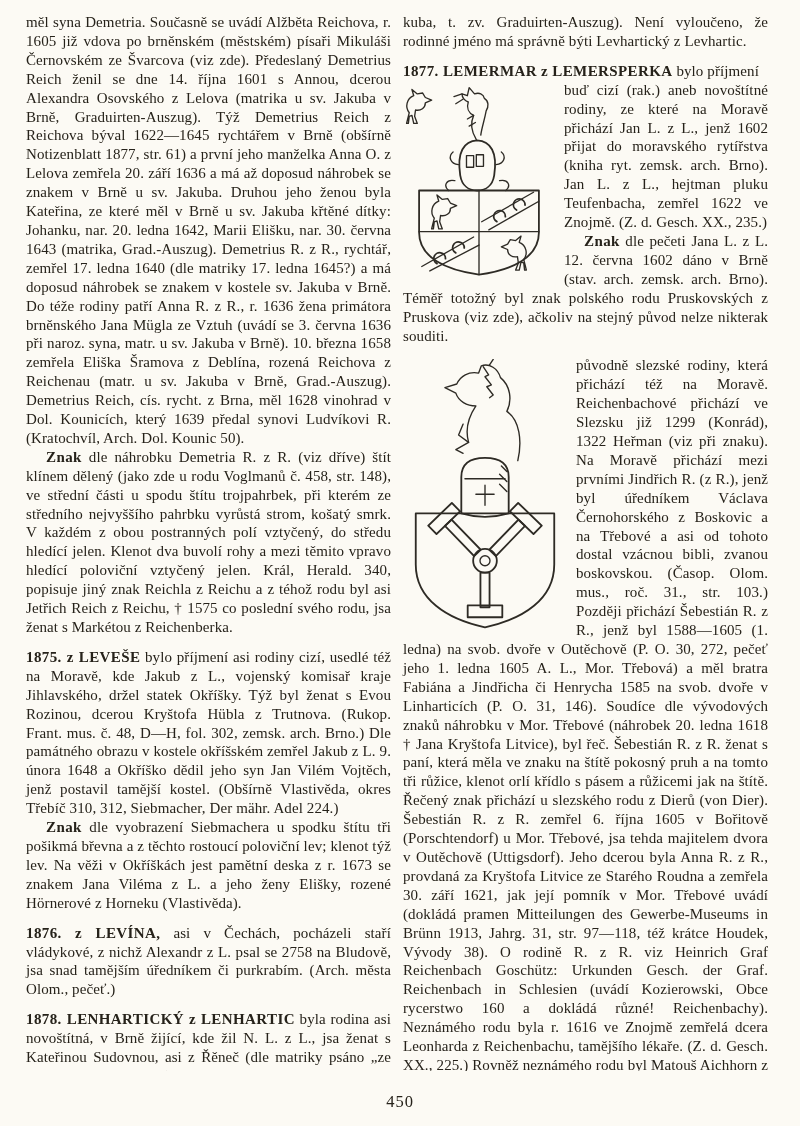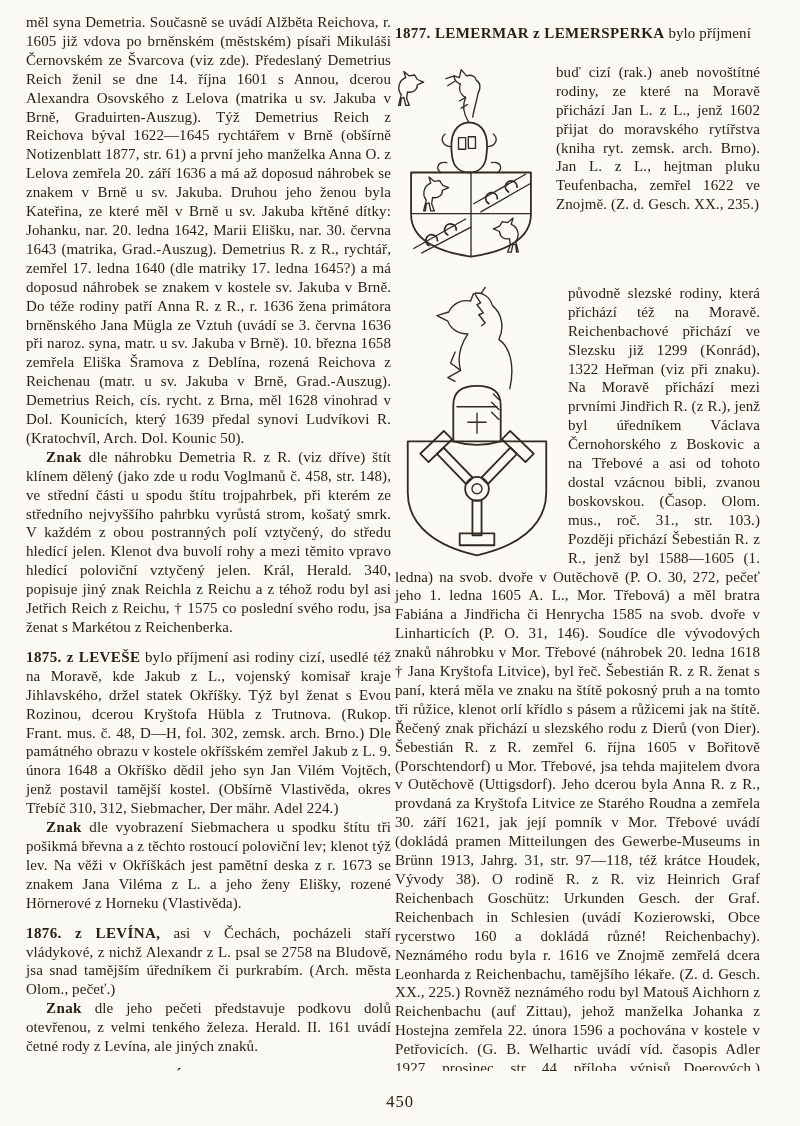--- a/index.html
+++ b/index.html
@@ -8,38 +8,38 @@
     width:800px;height:1126px;
     margin:0 auto;
     background:#fcfaf4;
     color:#26221a;
     font-family:"Liberation Serif","DejaVu Serif",serif;
     overflow:hidden;
     box-shadow:0 0 6px rgba(0,0,0,.25);
   }
   .columns{
     display:flex;
-    gap:4px;
+    gap:12px;
     padding:13px 24px 0 26px;
     height:1058px;
     overflow:hidden;
   }
   .col{width:365px;}
   p{
     margin:0;
     font-size:15px;
     line-height:18.9px;
     text-align:justify;
     letter-spacing:.1px;
   }
   p.indent{text-indent:20px;}
   .entry{margin-top:11px;}
   .entry-head{text-align:left;}
   b.lead{font-weight:bold;letter-spacing:.4px;text-align:right;}
-  .entry-body{display:flow-root;margin-top:20px;}
+  .entry-body{display:flow-root;}
   .arms{float:left;margin:3px 9px 2px 0;}
   .arms-a{width:152px;height:196px;}
   .arms-b{width:164px;height:276px;}
   .arms path,.arms rect,.arms circle,.arms use{
     fill:none;stroke:#2e2b25;stroke-width:2;
     stroke-linecap:round;stroke-linejoin:round;
   }
   .arms .thin{stroke-width:1.5;}
   .page-number{
     position:absolute;
@@ -57,28 +57,28 @@
 
     <div class="col">
       <p><span>měl syna Demetria. Současně se uvádí Alžběta Reichova, r. 1605 již vdova po brněnském (městském) písaři Mikuláši Černovském ze Švarcova (viz zde). Předeslaný Demetrius Reich ženil se dne 14. října 1601 s Annou, dcerou Alexandra Osovského z Lelova (matrika u sv. Jakuba v Brně, Graduirten-Auszug). Týž Demetrius Reich z Reichova býval 1622—1645 rychtářem v Brně (obšírně Notizenblatt 1877, str. 61) a první jeho manželka Anna O. z Lelova zemřela 20. září 1636 a má až doposud náhrobek se znakem v Brně u sv. Jakuba. Druhou jeho ženou byla Kateřina, ze které měl v Brně u sv. Jakuba křtěné dítky: Johanku, nar. 20. ledna 1642, Marii Elišku, nar. 30. června 1643 (matrika, Grad.-Auszug). Demetrius R. z R., rychtář, zemřel 17. ledna 1640 (dle matriky 17. ledna 1645?) a má doposud náhrobek se znakem v kostele sv. Jakuba v Brně. Do téže rodiny patří Anna R. z R., r. 1636 žena primátora brněnského Jana Mügla ze Vztuh (uvádí se 3. června 1636 při naroz. syna, matr. u sv. Jakuba v Brně). 10. března 1658 zemřela Eliška Šramova z Deblína, rozená Reichova z Reichenau (matr. u sv. Jakuba v Brně, Grad.-Auszug). Demetrius Reich, cís. rycht. z Brna, měl 1628 vinohrad v Dol. Kounicích, který 1639 předal synovi Ludvíkovi R. (Kratochvíl, Arch. Dol. Kounic 50).</span></p>
       <p class="indent"><b class="lead">Znak</b><span> dle náhrobku Demetria R. z R. (viz dříve) štít klínem dělený (jako zde u rodu Voglmanů č. 458, str. 148), ve střední části u spodu štítu trojpahrbek, při kterém ze středního nejvyššího pahrbku vyrůstá strom, košatý smrk. V každém z obou postranných polí vztyčený, do středu hledící jelen. Klenot dva buvolí rohy a mezi těmito vpravo hledící poloviční vztyčený jelen. Král, Herald. 340, popisuje jiný znak Reichla z Reichu a z téhož rodu byl asi Jetřich Reich z Reichu, † 1575 co poslední svého rodu, jsa ženat s Markétou z Reichenberka.</span></p>
       <div class="entry">
         <p><b class="lead">1875. z LEVEŠE</b><span> bylo příjmení asi rodiny cizí, usedlé též na Moravě, kde Jakub z L., vojenský komisař kraje Jihlavského, držel statek Okříšky. Týž byl ženat s Evou Rozinou, dcerou Kryštofa Hübla z Trutnova. (Rukop. Frant. mus. č. 48, D—H, fol. 302, zemsk. arch. Brno.) Dle památného obrazu v kostele okříšském zemřel Jakub z L. 9. února 1648 a Okříško dědil jeho syn Jan Vilém Vojtěch, jenž postavil tamější kostel. (Obšírně Vlastivěda, okres Třebíč 310, 312, Siebmacher, Der mähr. Adel 224.)</span></p>
         <p class="indent"><b class="lead">Znak</b><span> dle vyobrazení Siebmachera u spodku štítu tři pošikmá břevna a z těchto rostoucí poloviční lev; klenot týž lev. Na věži v Okříškách jest pamětní deska z r. 1673 se znakem Jana Viléma z L. a jeho ženy Elišky, rozené Hörnerové z Horneku (Vlastivěda).</span></p>
       </div>
       <div class="entry">
         <p><b class="lead">1876. z LEVÍNA,</b><span> asi v Čechách, pocházeli staří vládykové, z nichž Alexandr z L. psal se 2758 na Bludově, jsa snad tamějším úředníkem či purkrabím. (Arch. města Olom., pečeť.)</span></p>
-        <p class="indent"><b class="lead">Znak</b><span> dle jeho pečeti představuje podkovu dolů otevřenou, z velmi tenkého železa. Herald. II. 161 uvádí četné rody z Levína, ale jiných znaků.</span></p>
       </div>
       <div class="entry">
         <p><b class="lead">1878. LENHARTICKÝ z LENHARTIC</b><span> byla rodina asi novoštítná, v Brně žijící, kde žil N. L. z L., jsa ženat s Kateřinou Sudovnou, asi z Řěneč (dle matriky psáno „ze rmulczilka rezena“???) a dne 23. července 1598 byla v Brně u sv. Jakuba křtěna jejich dcera Anna Regina L. z L. (matrika u sv. Ja-</span></p>
       </div>
     </div>
 
     <div class="col">
+      <p><span>kuba, t. zv. Graduirten-Auszug). Není vyloučeno, že rodinné jméno má správně býti Levhartický z Levhartic.</span></p>
 
       <div class="entry">
         <p class="entry-head"><b class="lead">1877. LEMERMAR z LEMERSPERKA</b><span> bylo příjmení</span></p>
         <div class="entry-body">
           <svg class="arms arms-a" viewBox="0 0 170 215" aria-hidden="true">
 
             <path class="thin" d="M82,60 C77,52 75,42 79,33 C73,30 71,24 73,18 C69,17 66,13 66,9 L72,11 L74,2 L80,9 C85,7 90,9 91,14 C96,17 96,23 93,28 C91,39 88,47 87,55"></path>
             <path class="thin" d="M66,9 L57,12 M67,15 L59,20"></path>
             <path class="thin" d="M79,33 L72,37 M81,41 L74,45"></path>
 
@@ -101,20 +101,21 @@
             <g id="dogfig">
               <path class="thin" d="M4,42 L7,30 C2,24 4,14 12,11 L10,4 L16,9 L22,8 L25,13 L32,16 L25,19 C25,25 20,28 14,27 L13,34 L16,42 L12,42 L10,33 L7,34 L6,42 Z"></path>
             </g>
             <use href="#dogfig" transform="translate(28,118)"></use>
             <use href="#dogfig" transform="translate(142,164) scale(-1,1)"></use>
             <defs>
               <path id="hshoe" d="M-5.5,3.5 A6.5,6.5 0 1 1 5.5,3.5"></path>
             </defs>
           </svg>
           <p><span>buď cizí (rak.) aneb novoštítné rodiny, ze které na Moravě přichází Jan L. z L., jenž 1602 přijat do moravského rytířstva (kniha ryt. zemsk. arch. Brno). Jan L. z L., hejtman pluku Teufenbacha, zemřel 1622 ve Znojmě. (Z. d. Gesch. XX., 235.)</span></p>
+          <p class="indent"><b class="lead">Znak</b><span> dle pečeti Jana L. z L. 12. června 1602 dáno v Brně (stav. arch. zemsk. arch. Brno). Téměř totožný byl znak polského rodu Pruskovských z Pruskova (viz zde), ačkoliv na stejný původ nelze nikterak souditi.</span></p>
         </div>
       </div>
 
       <div class="entry">
         <div class="entry-body">
           <svg class="arms arms-b" viewBox="0 0 180 300" aria-hidden="true">
 
             <path class="thin" d="M126,110 C131,88 128,66 114,56 C120,44 118,28 107,19 C104,9 95,3 86,6 L83,14 C72,12 63,17 59,26 L46,30 L58,36 C61,45 70,50 80,50 C72,62 68,76 72,90"></path>
             <path class="thin" d="M72,90 L61,82 L66,70 M72,90 L58,98 L66,102"></path>
             <path class="thin" d="M88,7 L94,16 L90,18 L97,27 L92,29 L99,38 L95,41"></path>

